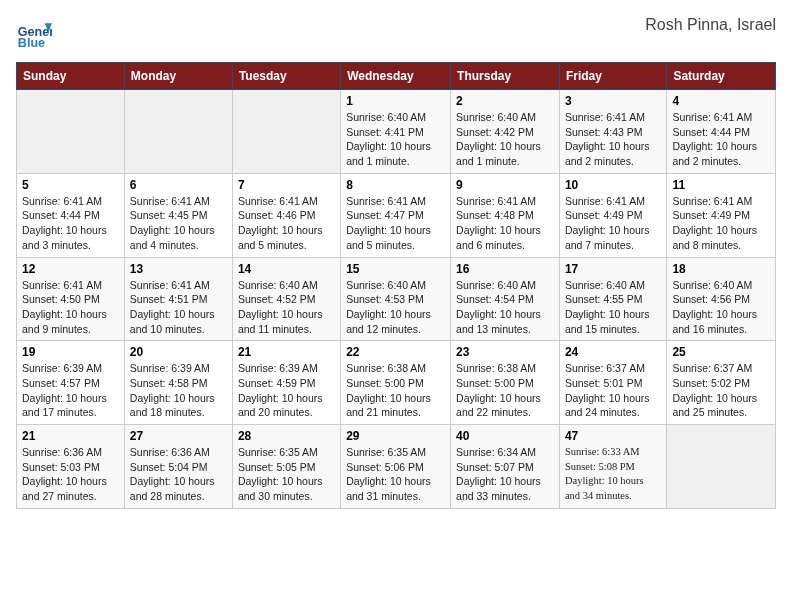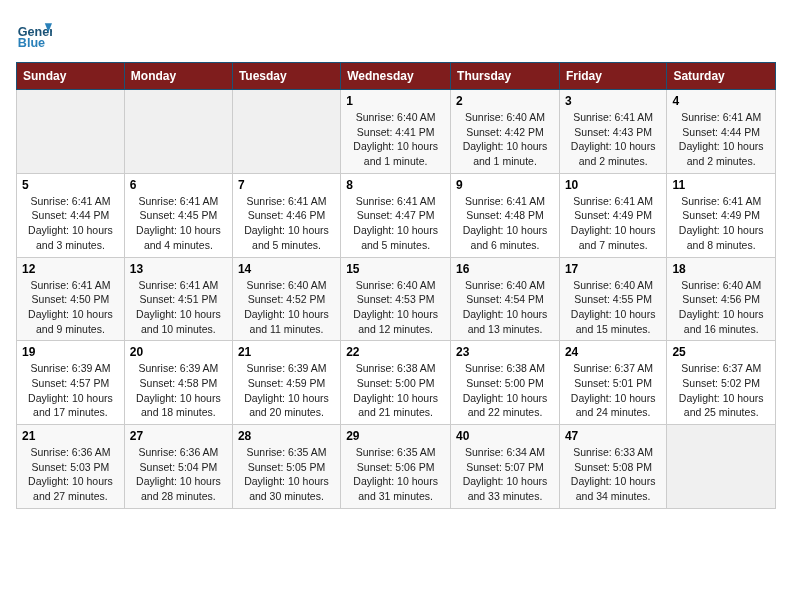--- a/index.html
+++ b/index.html
@@ -67,38 +67,38 @@
     }
     .day-number {
       font-weight: bold;
       font-size: 12px;
       margin-bottom: 2px;
     }
     .day-info {
       font-size: 10.5px;
       color: #222;
       line-height: 1.4;
-      text-align: center;
     }
     .empty-cell {
       background: #f0f0f0 !important;
     }
   </style>
 </head>
 <body>
 
 <div class="header">
   <div class="logo">
     <svg class="logo-icon" viewBox="0 0 40 40">
       <text x="2" y="22" font-size="14" fill="#1a5276" font-weight="bold" font-family="Arial">General</text>
       <text x="2" y="34" font-size="14" fill="#2980b9" font-weight="bold" font-family="Arial">Blue</text>
       <polygon points="32,8 40,8 36,18" fill="#2980b9"></polygon>
     </svg>
   </div>
   <div class="title-block">
+    <div class="calendar-subtitle">Rosh Pinna, Israel</div>
   </div>
 </div>
 
 <table>
   <thead>
     <tr id="days-header">
         <th>Sunday</th>
         <th>Monday</th>
         <th>Tuesday</th>
         <th>Wednesday</th>
@@ -325,21 +325,21 @@
         </td>
         <td>
           <div class="day-number">40</div>
           <div class="day-info" style="white-space: pre-line;">Sunrise: 6:34 AM
 Sunset: 5:07 PM
 Daylight: 10 hours
 and 33 minutes.</div>
         </td>
         <td>
           <div class="day-number">47</div>
-          <div class="day-info" style="white-space: pre-line;">Sunrise: 6:33 AM
+          <div class="day-info" style="white-space: pre-line; font-family: Liberation Serif, serif;">Sunrise: 6:33 AM
 Sunset: 5:08 PM
 Daylight: 10 hours
 and 34 minutes.</div>
         </td>
         <td class="empty-cell"></td>
       </tr>
     </tbody>
 </table>
 
 </body></html>

